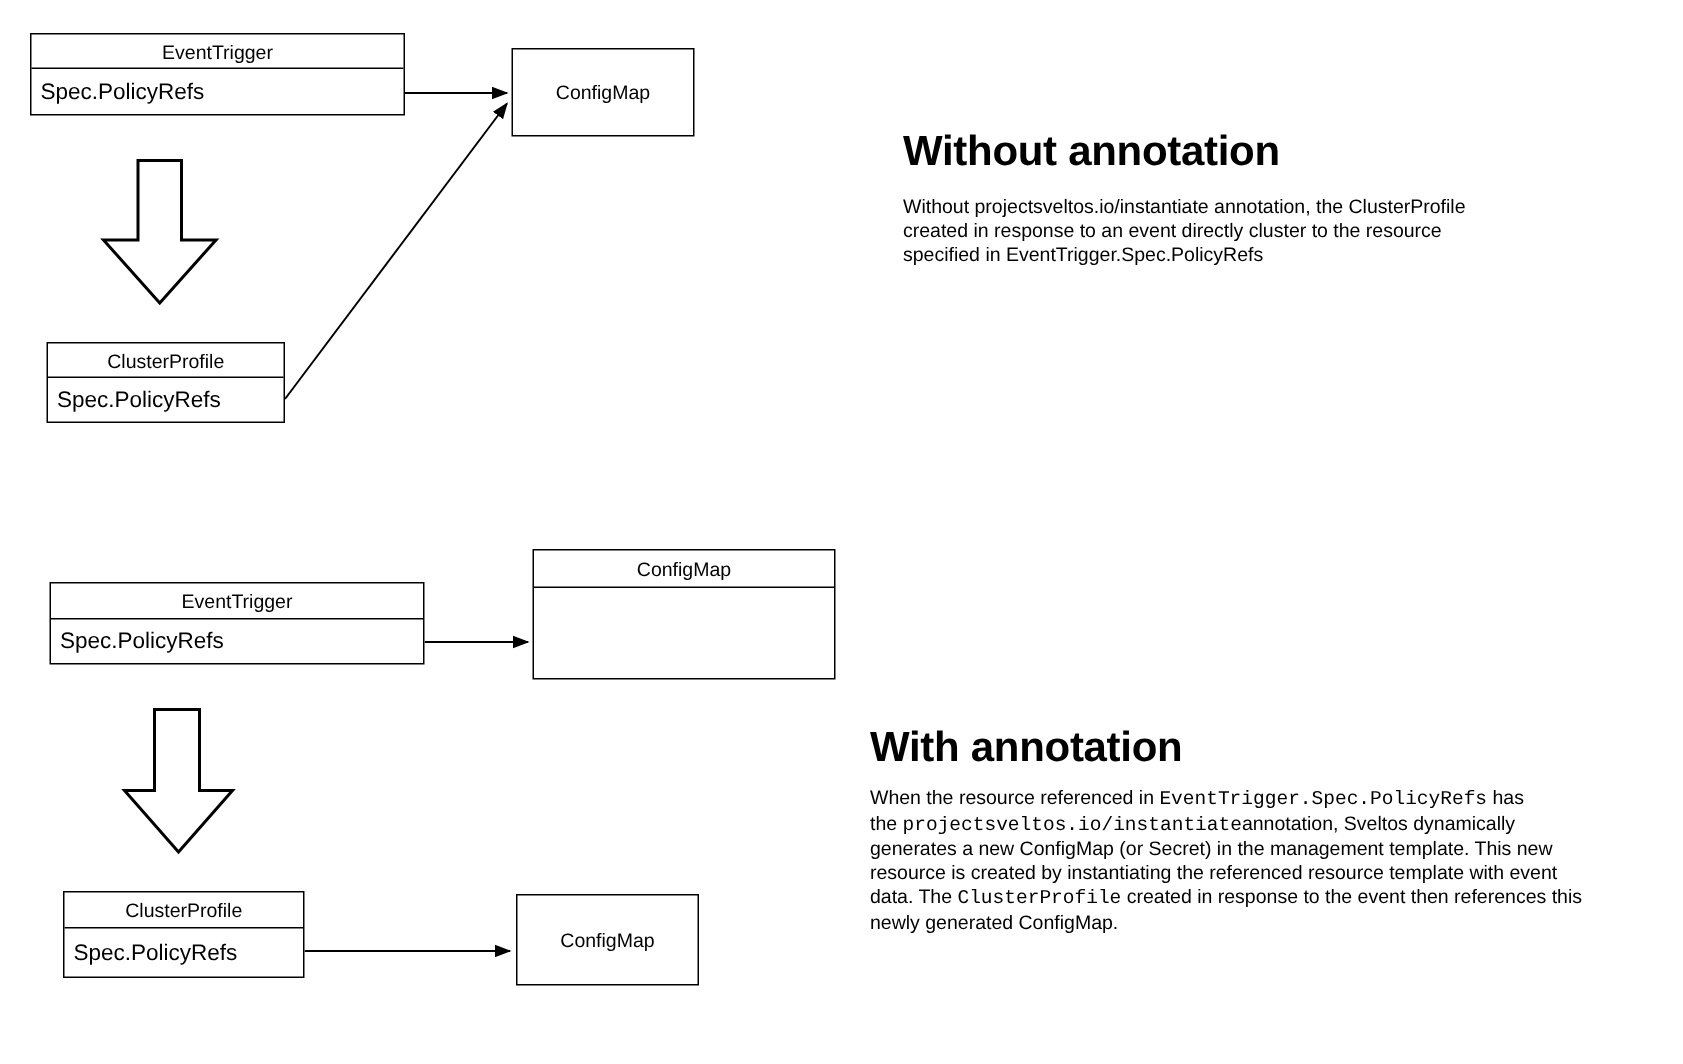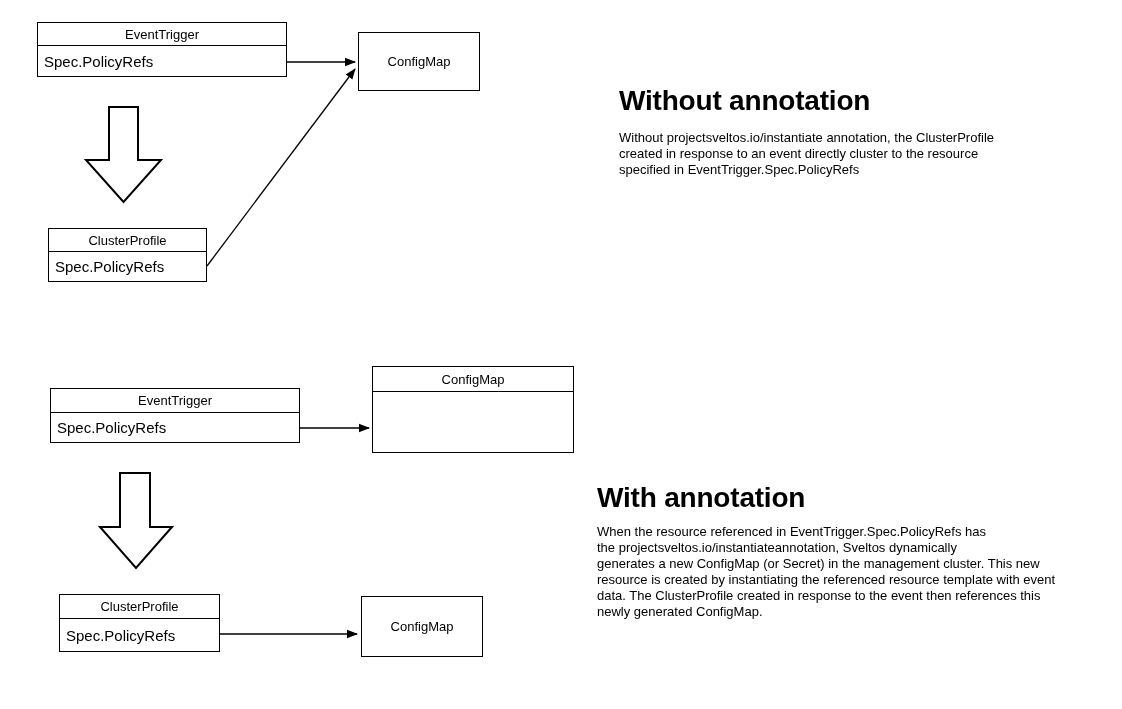--- a/index.html
+++ b/index.html
@@ -1,20 +1,20 @@
 <!DOCTYPE html>
 <html><head>
 <meta charset="utf-8">
 <style>
   html,body{margin:0;padding:0;}
   body{
     width:1122px;height:709px;background:#ffffff;position:relative;
     font-family:"Liberation Sans",sans-serif;color:#000000;overflow:hidden;
   }
-  .canvas{position:absolute;left:17px;top:0;width:1028px;height:709px;}
+  .canvas{position:absolute;left:0;top:0;width:1028px;height:709px;}
   svg.connectors{position:absolute;left:0;top:0;width:1122px;height:709px;}
 
   
   .entity{
     position:absolute;background:#ffffff;border:1.4px solid #000000;
     box-sizing:border-box;display:flex;flex-direction:column;
   }
   .entity .title{
     flex:0 0 auto;display:flex;align-items:center;justify-content:center;
     border-bottom:1.4px solid #000000;font-size:13px;line-height:13px;
@@ -32,21 +32,21 @@
     box-sizing:border-box;display:flex;align-items:center;justify-content:center;
     font-size:13px;
   }
 
   .heading{
     position:absolute;font-weight:bold;font-size:28px;line-height:26px;
     letter-spacing:-0.2px;white-space:nowrap;
   }
   .para{position:absolute;font-size:13px;line-height:16px;}
   .para .text-line{white-space:nowrap;}
-  .mono{font-family:Liberation Sans, sans-serif;font-size:13px;}
+  .mono{font-family:Liberation Mono, monospace;font-size:13px;}
 </style>
 </head>
 <body>
 
 <div class="canvas">
 
   <svg class="connectors" viewBox="0 0 1122 709" xmlns="http://www.w3.org/2000/svg">
     <defs>
       <marker id="arrowhead" markerWidth="12" markerHeight="10" refX="10" refY="5" orient="auto" markerUnits="userSpaceOnUse">
         <path d="M0,0.8 L11,5 L0,9.2 Z" fill="#000000"></path>
@@ -104,19 +104,19 @@
       <div class="text-line">Without projectsveltos.io/instantiate annotation, the ClusterProfile</div>
       <div class="text-line">created in response to an event directly cluster to the resource</div>
       <div class="text-line">specified in EventTrigger.Spec.PolicyRefs</div>
     </div>
 
   <div class="heading" style="left:580px;top:485px;text-align:center;">With annotation</div>
 
   <div class="para" style="left:580px;top:524px;">
       <div class="text-line"><span>When the resource referenced in </span><span class="mono">EventTrigger.Spec.PolicyRefs</span><span> has</span></div>
       <div class="text-line"><span>the </span><span class="mono">projectsveltos.io/instantiate</span><span>annotation, Sveltos dynamically</span></div>
-      <div class="text-line"><span>generates a new ConfigMap (or Secret) in the management cluster. This new</span></div>
+      <div class="text-line"><span>generates a new ConfigMap (or Secret) in the management template. This new</span></div>
       <div class="text-line"><span>resource is created by instantiating the referenced resource template with event</span></div>
       <div class="text-line"><span>data. The </span><span class="mono">ClusterProfile</span><span> created in response to the event then references this</span></div>
       <div class="text-line"><span>newly generated ConfigMap.</span></div>
     </div>
 
 </div>
 
 </body></html>

